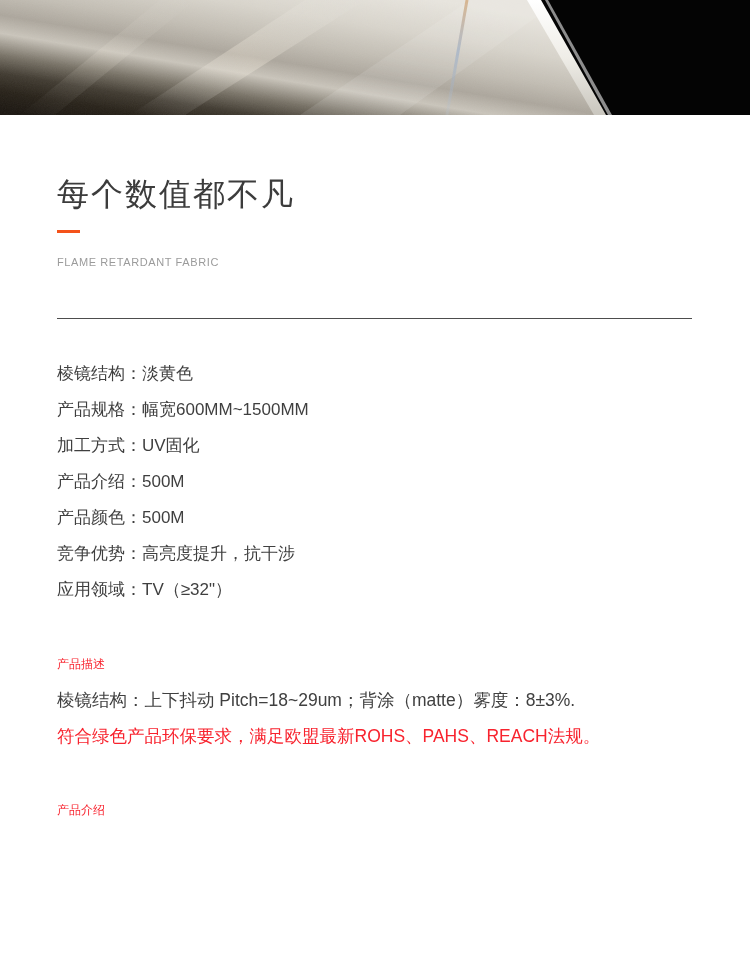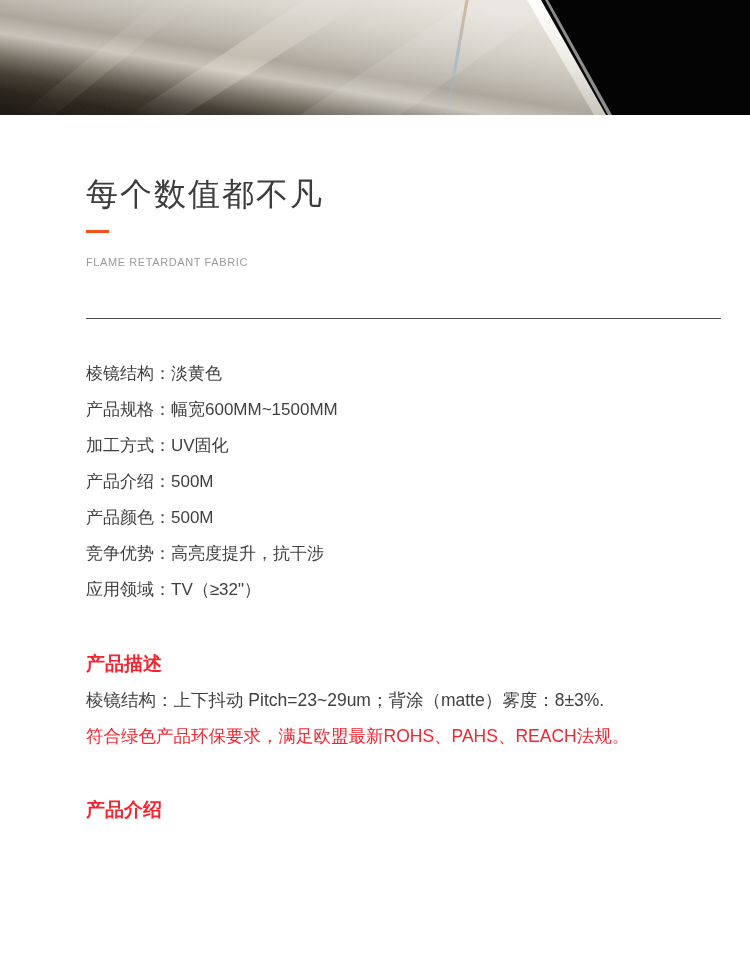--- a/index.html
+++ b/index.html
@@ -15,21 +15,21 @@
   
   .hero {
     position:relative;
     width:750px; height:115px;
     background:#040404;
     overflow:hidden;
   }
   .hero svg { display:block; }
 
   
-  .content { padding:0 58px 0 86px; }
+  .content { padding:0 58px 0 57px; }
 
   .page-title {
     margin-top:61px;
     font-size:32px;
     font-weight:400;
     letter-spacing:2px;
     color:#3c3c3c;
     line-height:1.15;
   }
   .accent-dash {
@@ -57,22 +57,22 @@
     font-size:17px;
     line-height:36px;
     color:#3f3f3f;
     white-space:nowrap;
   }
   .spec-row .label { color:#3f3f3f; }
   .spec-row .value { color:#3f3f3f; }
 
   .section { margin-top:44px; }
   .section-heading {
-    font-size:19px;
-    font-weight:700;
+    font-size:12px;
+    font-weight:400;
     color:#f8232e;
     line-height:24px;
     margin-bottom:6px;
   }
   .section-body {
     font-size:17.5px;
     line-height:36px;
     color:#404040;
   }
   .section-body .plain-line { color:#404040; }
@@ -171,21 +171,21 @@
       <span class="label">竞争优势：</span><span class="value">高亮度提升，抗干涉</span>
     </div>
     <div class="spec-row">
       <span class="label">应用领域：</span><span class="value">TV（≥32"）</span>
     </div>
   </div>
 
   <div class="section">
     <div class="section-heading">产品描述</div>
     <div class="section-body">
-      <div class="plain-line">棱镜结构：上下抖动 Pitch=23~29um；背涂（matte）雾度：8±3%.</div>
+      <div class="plain-line">棱镜结构：上下抖动 Pitch=18~29um；背涂（matte）雾度：8±3%.</div>
       <div class="red-line">符合绿色产品环保要求，满足欧盟最新ROHS、PAHS、REACH法规。</div>
     </div>
   </div>
 
   <div class="section">
     <div class="section-heading">产品介绍</div>
   </div>
 
 </div>
 

